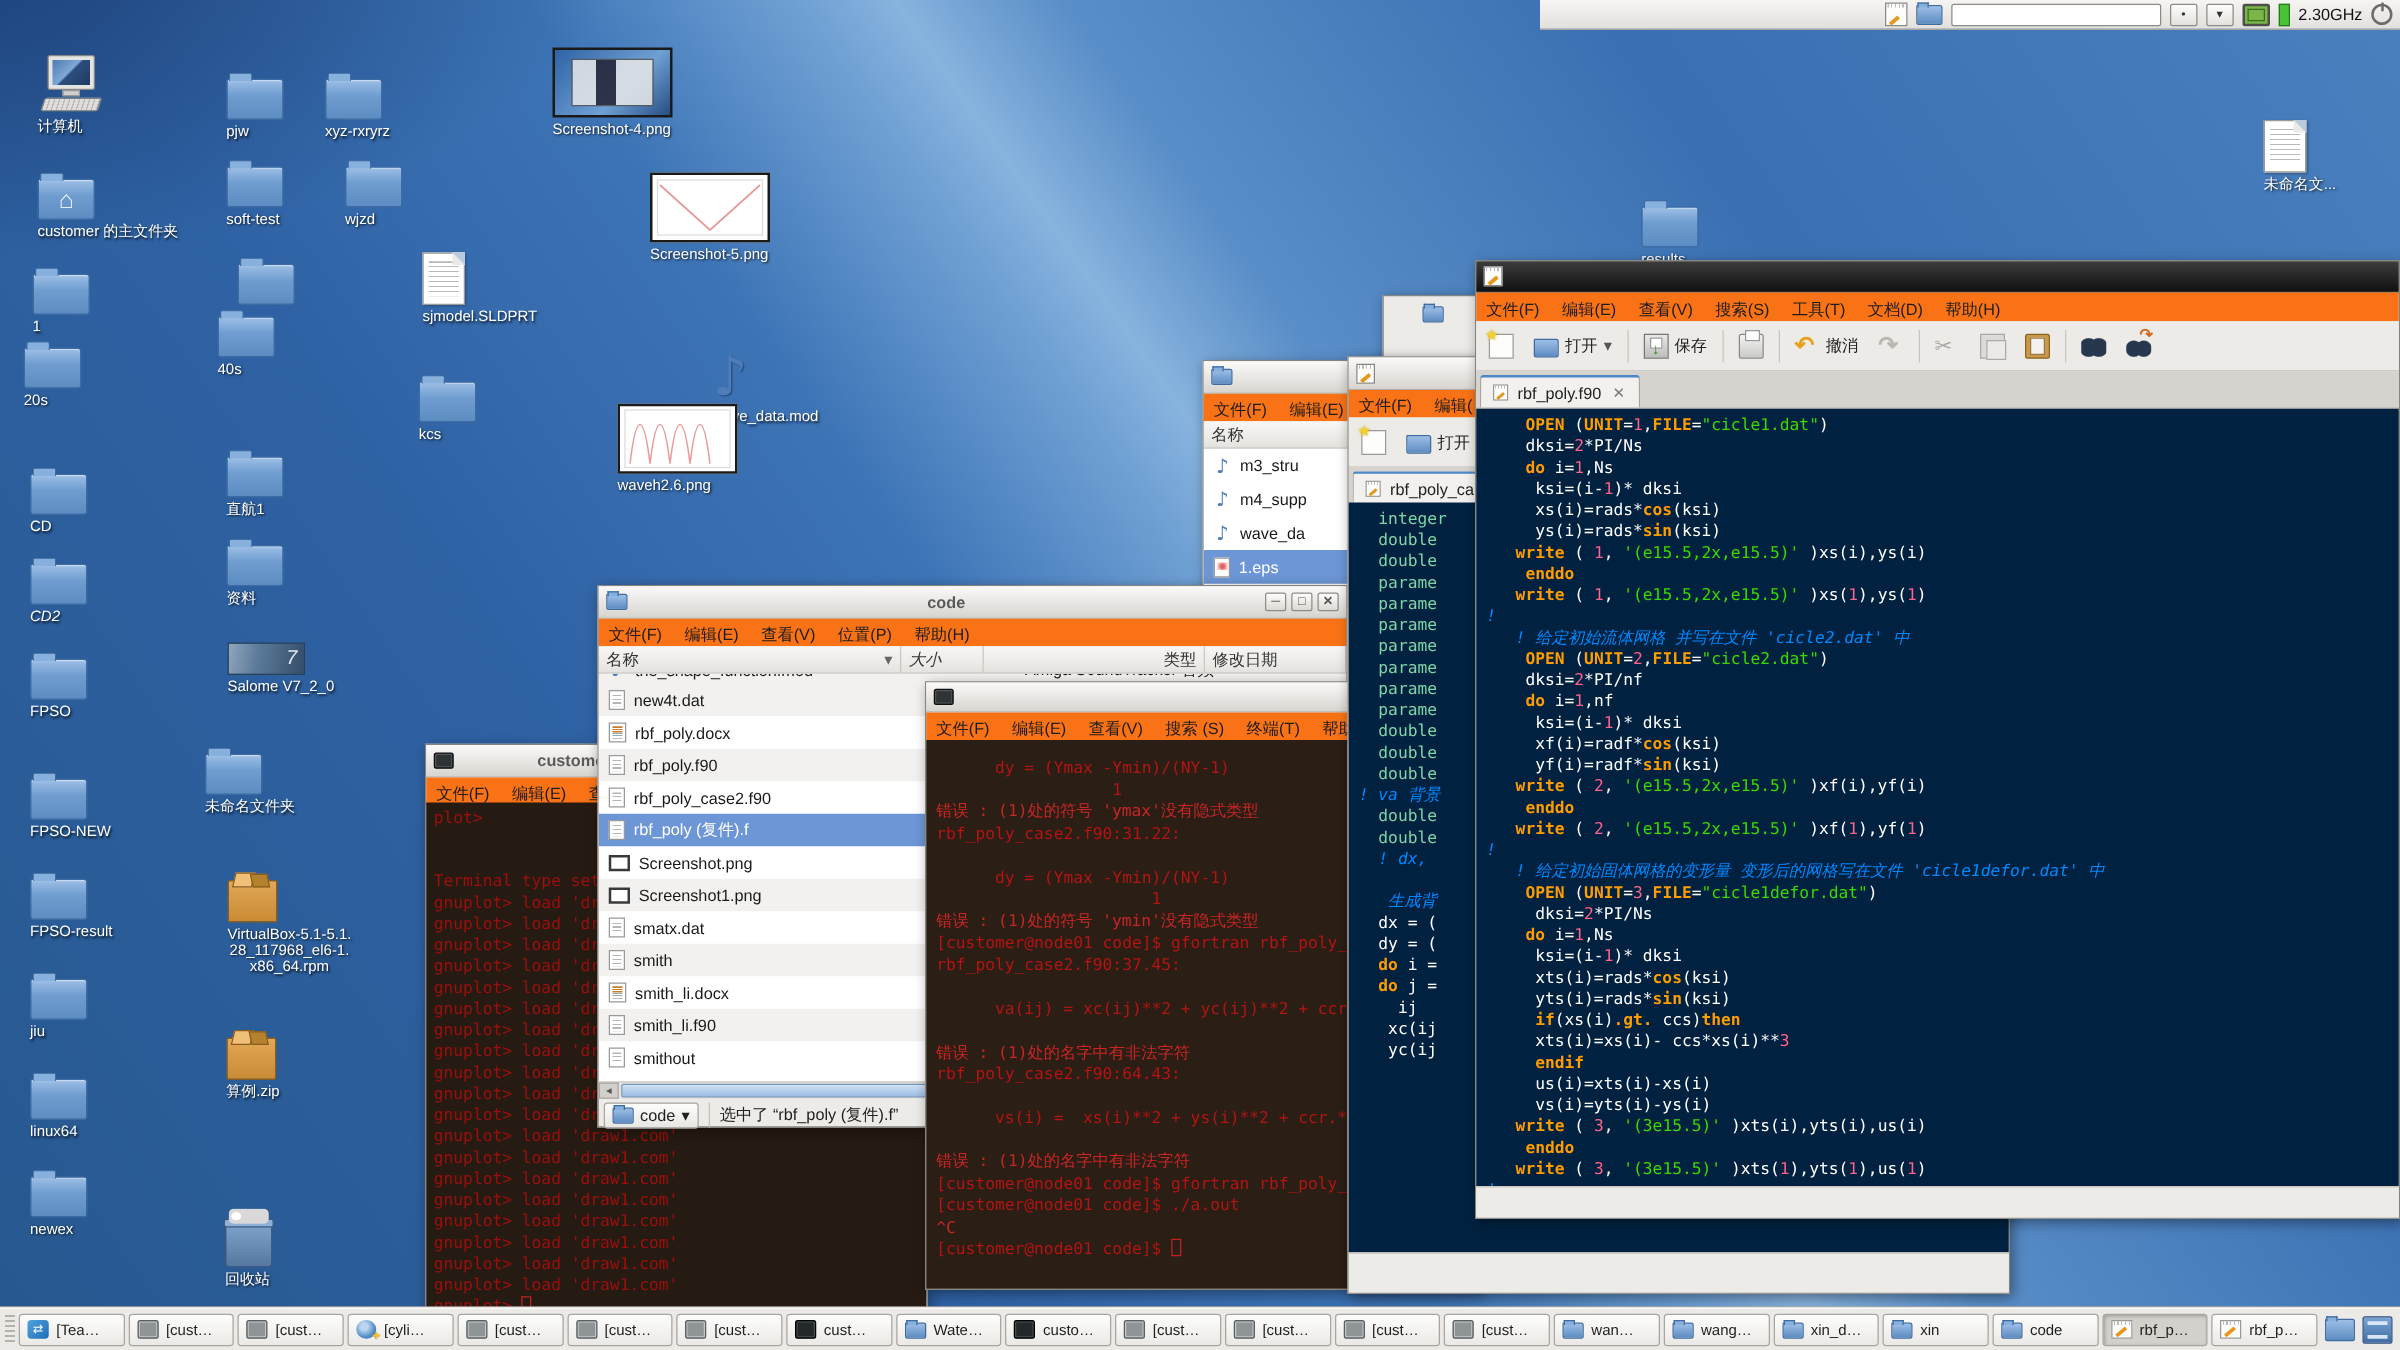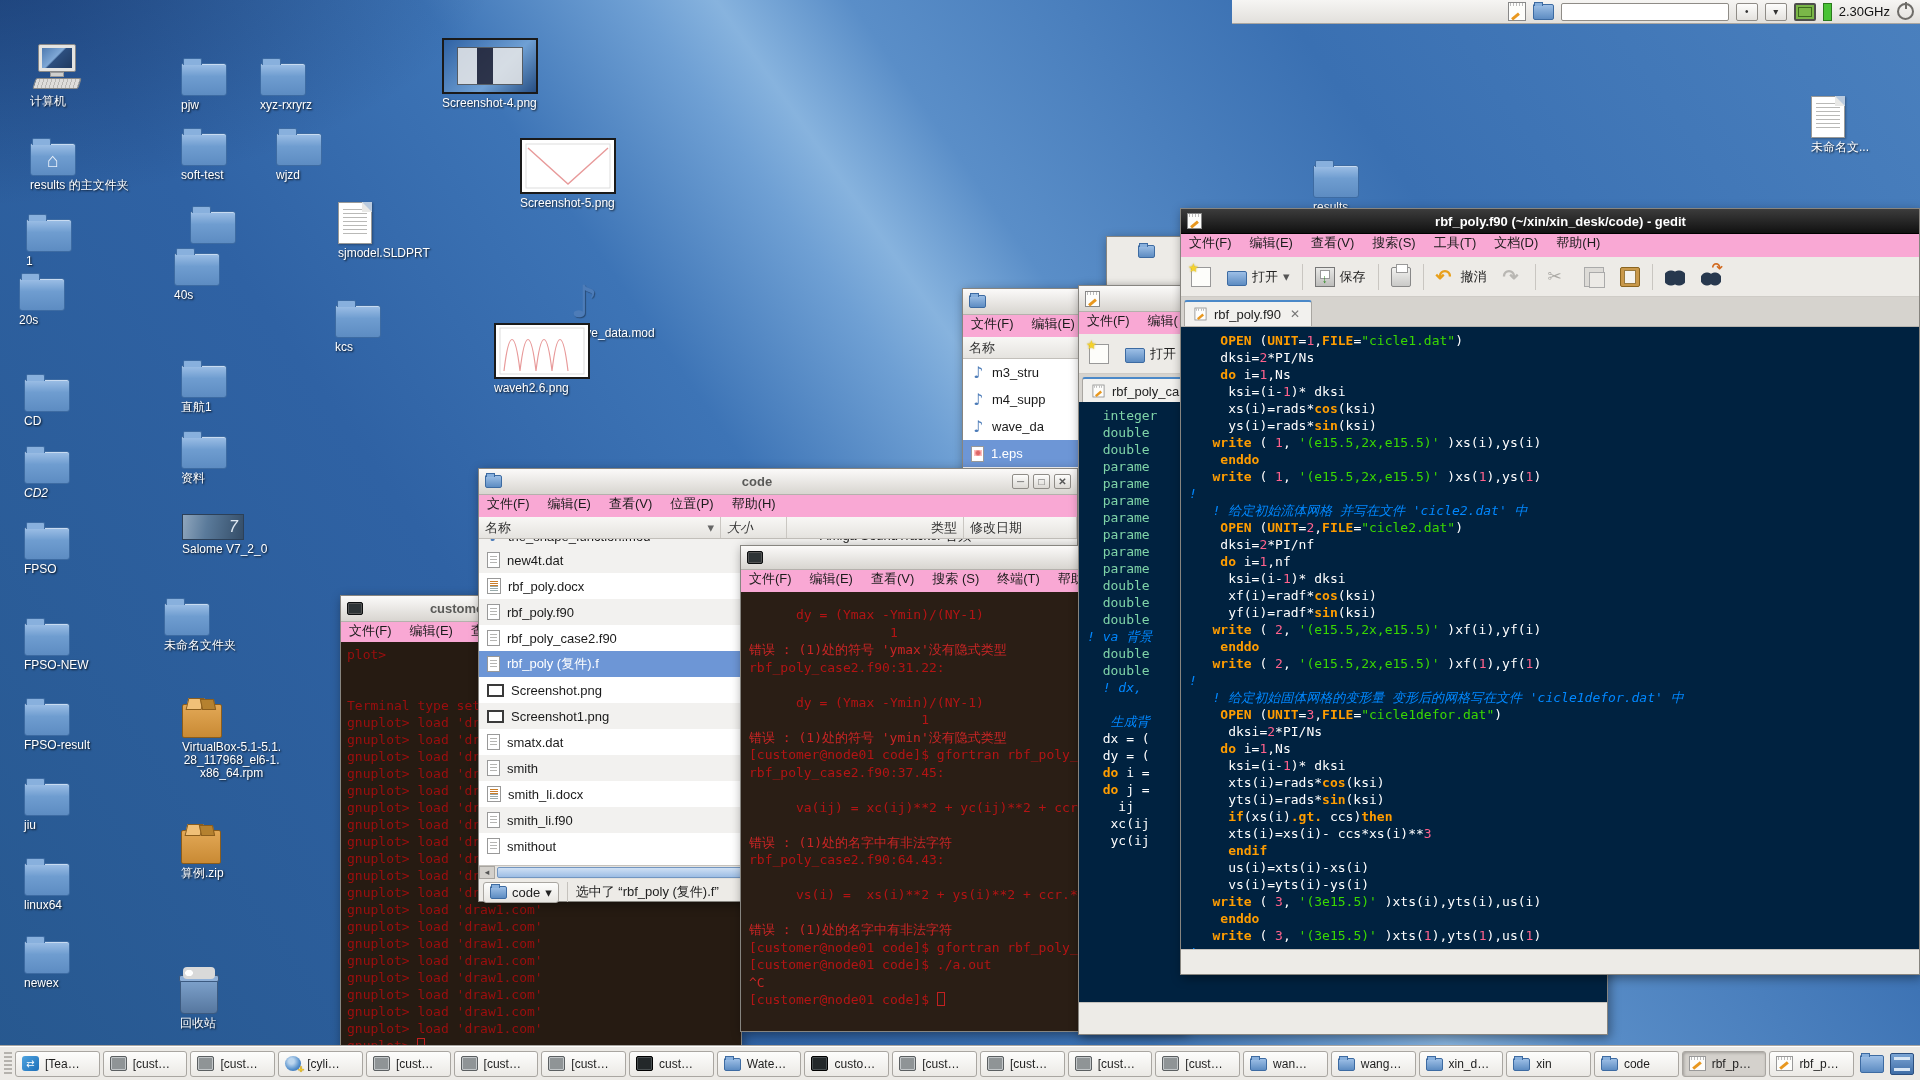--- a/index.html
+++ b/index.html
@@ -38,21 +38,21 @@
 .i-book{width:46px;height:56px;background:#cf2b20;border:1px solid #7d120c;padding:14px 3px 3px;box-shadow:1px 1px 3px rgba(0,0,0,.4)}
 .i-book .bt{color:#fff;font-size:6px;line-height:7px;font-weight:bold}
 .i-sal{width:62px;height:26px;background:linear-gradient(100deg,#8fa6bd 0%,#5a7a9a 40%,#344d68 100%);border:1px solid #2c4058;color:#dfe8f2;font-size:16px;display:flex;align-items:center;justify-content:flex-end;padding-right:5px;font-style:italic}
 
 .win{position:absolute;background:#EDEBE7;border:1px solid #878580;box-shadow:2px 3px 10px rgba(0,0,0,.4)}
 .tbar{height:26px;display:flex;align-items:center;gap:6px;padding:0 6px;background:linear-gradient(#fbfaf9,#d8d5d0);border-bottom:1px solid #b4b1ac;font-weight:bold;font-size:13px;color:#5a5a58;overflow:hidden}
 .tbar .wt{flex:1;text-align:center;white-space:nowrap;overflow:hidden}
 .tbar.dark{background:linear-gradient(#3c3c3c,#111);color:#fff;border-bottom:1px solid #000}
 .wbtns{display:flex;gap:4px}
 .wbtn{width:17px;height:15px;border:1px solid #8f8c87;border-radius:2px;background:linear-gradient(#fdfdfc,#dcd9d4);font-size:10px;line-height:13px;text-align:center;color:#555}
-.mbar{height:22px;display:flex;align-items:flex-start;gap:18px;padding:0 8px;font-size:13px;color:#1c1c1c;background:#f9a8d4;white-space:nowrap;overflow:hidden}
+.mbar{height:22px;display:flex;align-items:flex-end;gap:18px;padding:0 8px;font-size:13px;color:#1c1c1c;background:#f97316;white-space:nowrap;overflow:hidden}
 .ticon{width:16px;height:13px;background:#2e3436;border:1px solid #0c0e0f;border-radius:2px;box-shadow:inset 0 0 0 1px #555;flex:none}
 .nicon{width:15px;height:16px;background:#fdfdfb;border:1px solid #888;position:relative;flex:none}
 .nicon::before{content:"";position:absolute;left:1px;right:1px;top:0;height:3px;background:repeating-linear-gradient(90deg,#bbb 0 1px,transparent 1px 3px)}
 .nicon::after{content:"";position:absolute;left:2px;bottom:2px;width:9px;height:3px;background:#e8971e;transform:rotate(-40deg)}
 .ficon{width:17px;height:13px;border:1px solid #3d6ba2;border-radius:1px 2px 2px 2px;background:linear-gradient(#9dbfe6,#5d8cc2);position:relative;flex:none}
 .ficon::before{content:"";position:absolute;left:0;top:-3px;width:7px;height:3px;background:#88b0dd;border:1px solid #3d6ba2;border-bottom:none}
 
 .hdr{height:22px;display:flex;background:linear-gradient(#f8f7f5,#e5e3df);border-bottom:1px solid #c2bfba;font-size:13px;color:#333}
 .hcell{display:flex;align-items:center;padding:0 6px;border-right:1px solid #cac7c2;overflow:hidden;white-space:nowrap}
 .rows{background:#fff;overflow:hidden;position:relative}
@@ -159,21 +159,21 @@
         </div>
       </div>
       <div class="dlbl">计算机</div>
     </div>
     <div class="dicon" style="left: 30px; top: 128px;">
       <div class="ic">
         <div class="i-folder">
           <span class="i-home">⌂</span>
         </div>
       </div>
-      <div class="dlbl">results 的主文件夹</div>
+      <div class="dlbl">customer 的主文件夹</div>
     </div>
     <div class="dicon" style="left: 26px; top: 204px;">
       <div class="ic">
         <div class="i-folder"></div>
       </div>
       <div class="dlbl">1</div>
     </div>
     <div class="dicon" style="left: 19px; top: 263px;">
       <div class="ic">
         <div class="i-folder"></div>
@@ -578,21 +578,20 @@
         <span>rbf_poly_ca</span>
       </div>
     </div>
   <div class="gcode" id="g2code" style="top:116px;bottom:32px"><div class="cl"><span class="cm-y">  integer</span></div><div class="cl"><span class="cm-y">  double</span></div><div class="cl"><span class="cm-y">  double</span></div><div class="cl"><span class="cm-y">  parame</span></div><div class="cl"><span class="cm-y">  parame</span></div><div class="cl"><span class="cm-y">  parame</span></div><div class="cl"><span class="cm-y">  parame</span></div><div class="cl"><span class="cm-y">  parame</span></div><div class="cl"><span class="cm-y">  parame</span></div><div class="cl"><span class="cm-y">  parame</span></div><div class="cl"><span class="cm-y">  double</span></div><div class="cl"><span class="cm-y">  double</span></div><div class="cl"><span class="cm-y">  double</span></div><div class="cl"><span class="cm-c">! va 背景</span></div><div class="cl"><span class="cm-y">  double</span></div><div class="cl"><span class="cm-y">  double</span></div><div class="cl"><span class="cm-c">  ! dx,</span></div><div class="cl"><span class="cm-t"></span></div><div class="cl"><span class="cm-c">   生成背</span></div><div class="cl"><span class="cm-t">  dx = (</span></div><div class="cl"><span class="cm-t">  dy = (</span></div><div class="cl"><span class="cm-k">  do</span><span class="cm-t"> i =</span></div><div class="cl"><span class="cm-k">  do</span><span class="cm-t"> j =</span></div><div class="cl"><span class="cm-t">    ij</span></div><div class="cl"><span class="cm-t">   xc(ij</span></div><div class="cl"><span class="cm-t">   yc(ij</span></div></div>
   <div class="gstat" style="height:32px"></div>
 </div>
 
 <div class="win" style="left:1180px;top:208px;width:740px;height:767px;z-index:8">
   <div class="tbar dark" style="height:25px">
       <div class="nicon"></div>
-      <div class="wt">rbf_poly.f90 (~/xin/xin_desk/code) - gedit</div>
     </div>
   <div class="mbar" id="g1menu" style="height:23px">
       <span>文件(F)</span>
       <span>编辑(E)</span>
       <span>查看(V)</span>
       <span>搜索(S)</span>
       <span>工具(T)</span>
       <span>文档(D)</span>
       <span>帮助(H)</span>
     </div>

